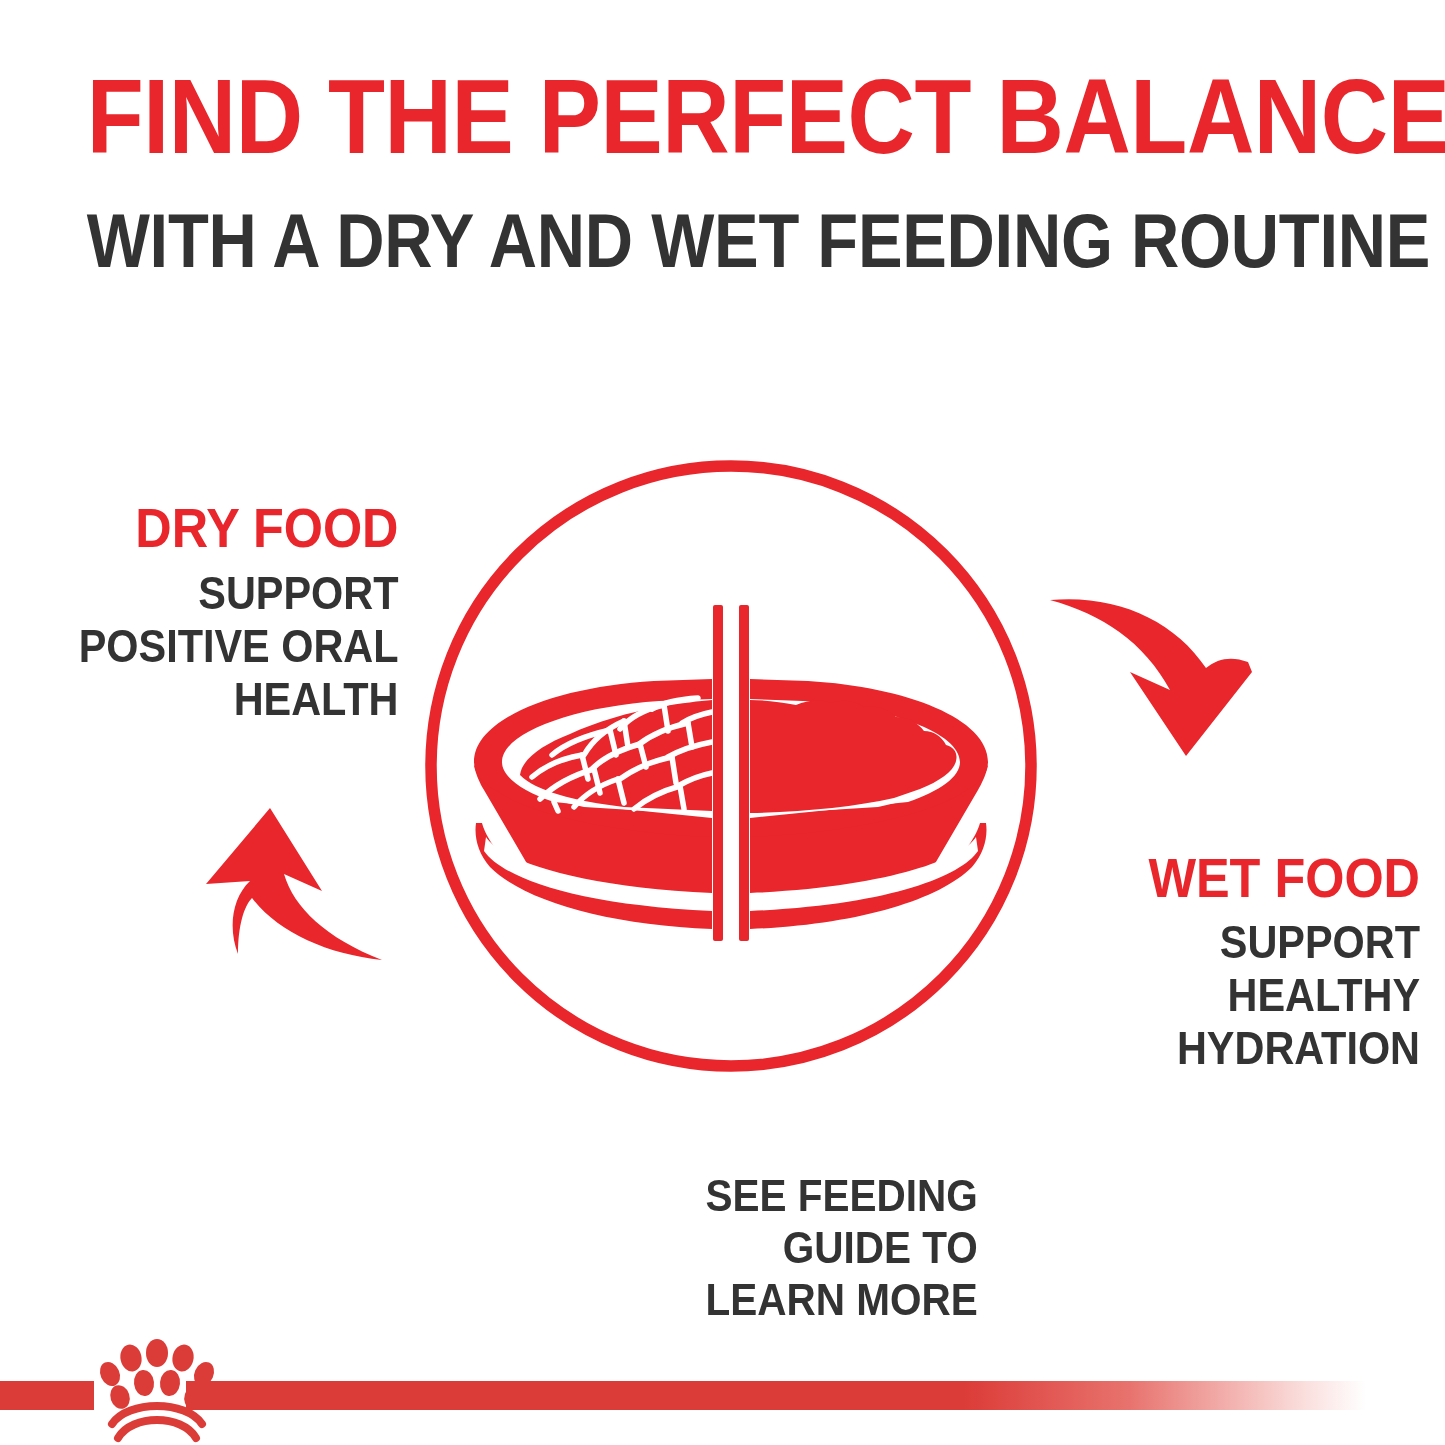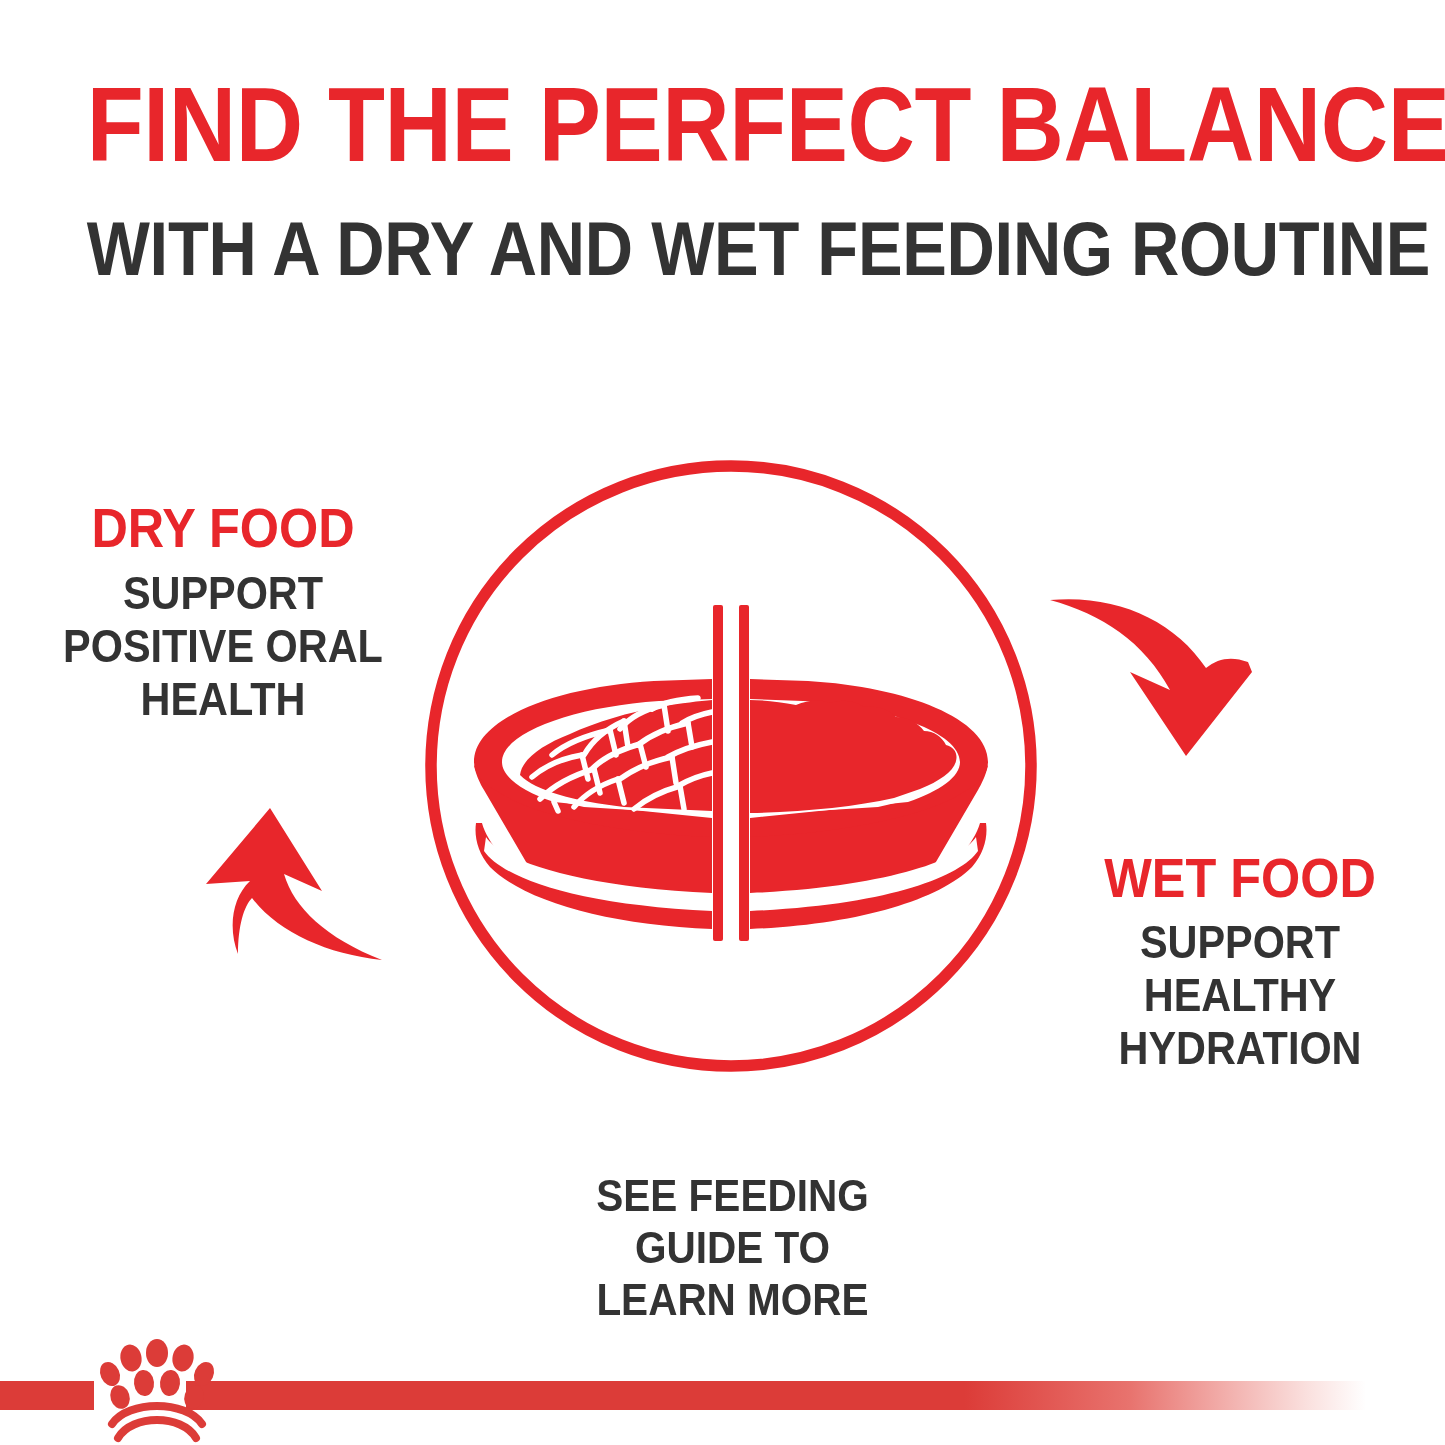--- a/index.html
+++ b/index.html
@@ -12,21 +12,21 @@
     height: 1445px;
     position: relative;
     overflow: hidden;
     font-family: "Liberation Sans", sans-serif;
     -webkit-font-smoothing: antialiased;
   }
 
   
   #headline-block {
     position: absolute;
-    top: 68px;
+    top: 60px;
     left: 0;
     width: 1445px;
     text-align: right;
   }
   #headline-main {
     display: block;
     color: #E8262B;
     font-family: "Liberation Sans Narrow", "Liberation Sans", sans-serif;
     font-weight: bold;
     font-size: 106px;
@@ -73,21 +73,21 @@
     left: 1040px;
     top: 578px;
     width: 250px;
     height: 200px;
   }
   #arrow-left svg, #arrow-right svg { display: block; }
 
   
   .side-label {
     position: absolute;
-    text-align: center;
+    text-align: right;
   }
   #label-dry {
     left: 28px;
     top: 498px;
     width: 390px;
   }
   #label-wet {
     left: 1040px;
     top: 800px;
     width: 400px;
@@ -116,21 +116,21 @@
     margin-top: 9px;
   }
   #label-wet .label-body { margin-top: 8px; }
 
   
   #caption-block {
     position: absolute;
     left: 460px;
     top: 1170px;
     width: 545px;
-    text-align: center;
+    text-align: right;
   }
   #caption-block .caption-line {
     display: block;
     color: #333333;
     font-family: "Liberation Sans Narrow", "Liberation Sans", sans-serif;
     font-weight: bold;
     font-size: 45px;
     line-height: 52px;
     transform: scaleX(0.90);
   }

